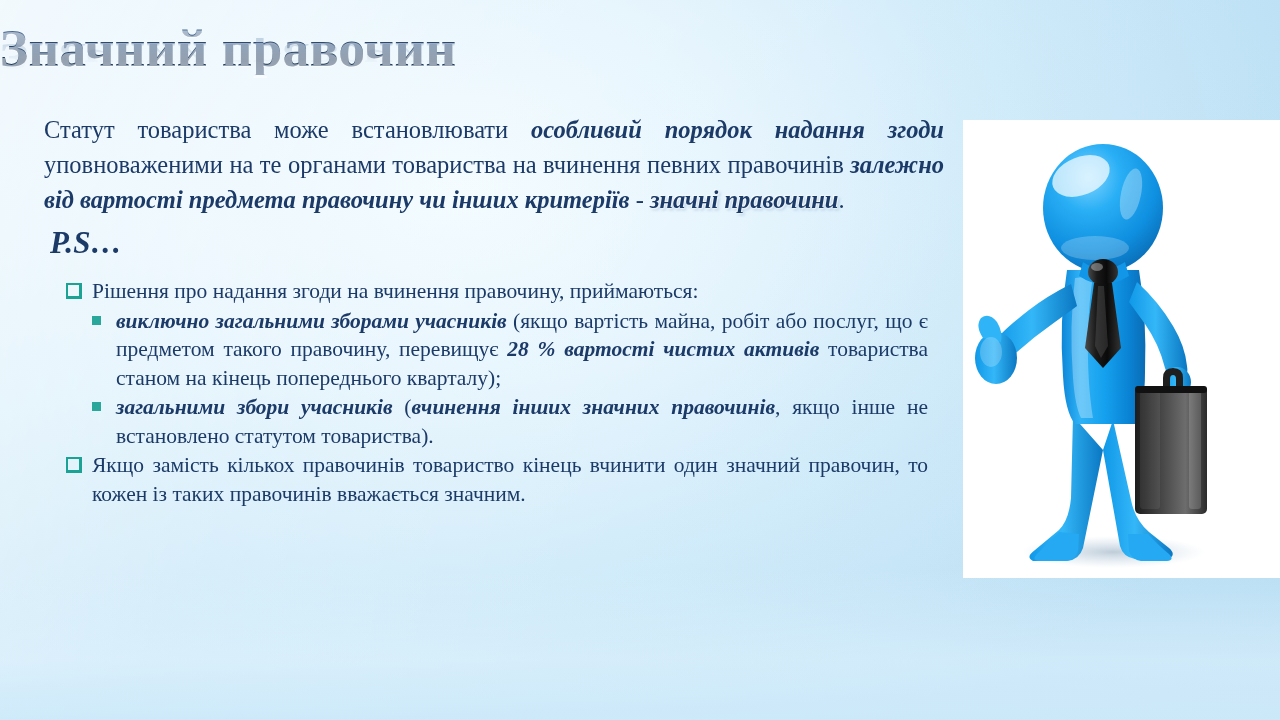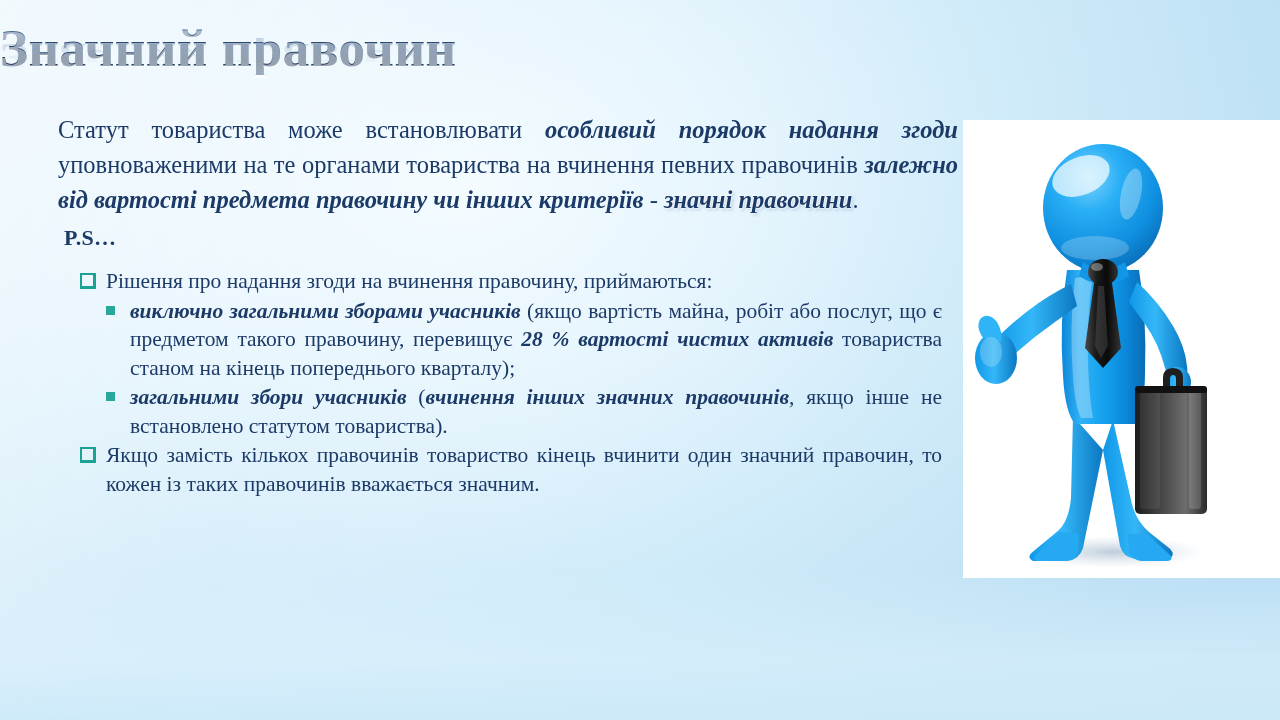--- a/index.html
+++ b/index.html
@@ -92,21 +92,21 @@
     top: 120px;
     width: 317px;
     height: 470px;
     z-index: 3;
     pointer-events: none;
   }
 
   
   .content {
     position: absolute;
-    left: 58px;
+    left: 44px;
     top: 112px;
     width: 900px;
     z-index: 4;
   }
   .intro {
     font-size: 24.5px;
     line-height: 35px;
     text-align: justify;
     text-justify: inter-word;
     color: #1b3a67;
@@ -115,22 +115,23 @@
   .intro b, .bi {
     font-weight: bold;
     font-style: italic;
   }
   .glow {
     font-weight: bold;
     font-style: italic;
     text-shadow: 1px 1px 2px rgba(255,255,255,0.95), -1px -1px 1px rgba(255,255,255,0.7), 2px 2px 3px rgba(120,160,200,0.55);
   }
   .ps {
-    font-size: 22px;
-    font-weight: bold;
+    font-size: 31px;
+    font-weight: bold;
+    font-style: italic;
     margin: 6px 0 2px 6px;
     color: #1b3a67;
     letter-spacing: 0.3px;
   }
   ul.list {
     list-style: none;
     margin: 16px;
     padding: 0;
   }
   li.item {

